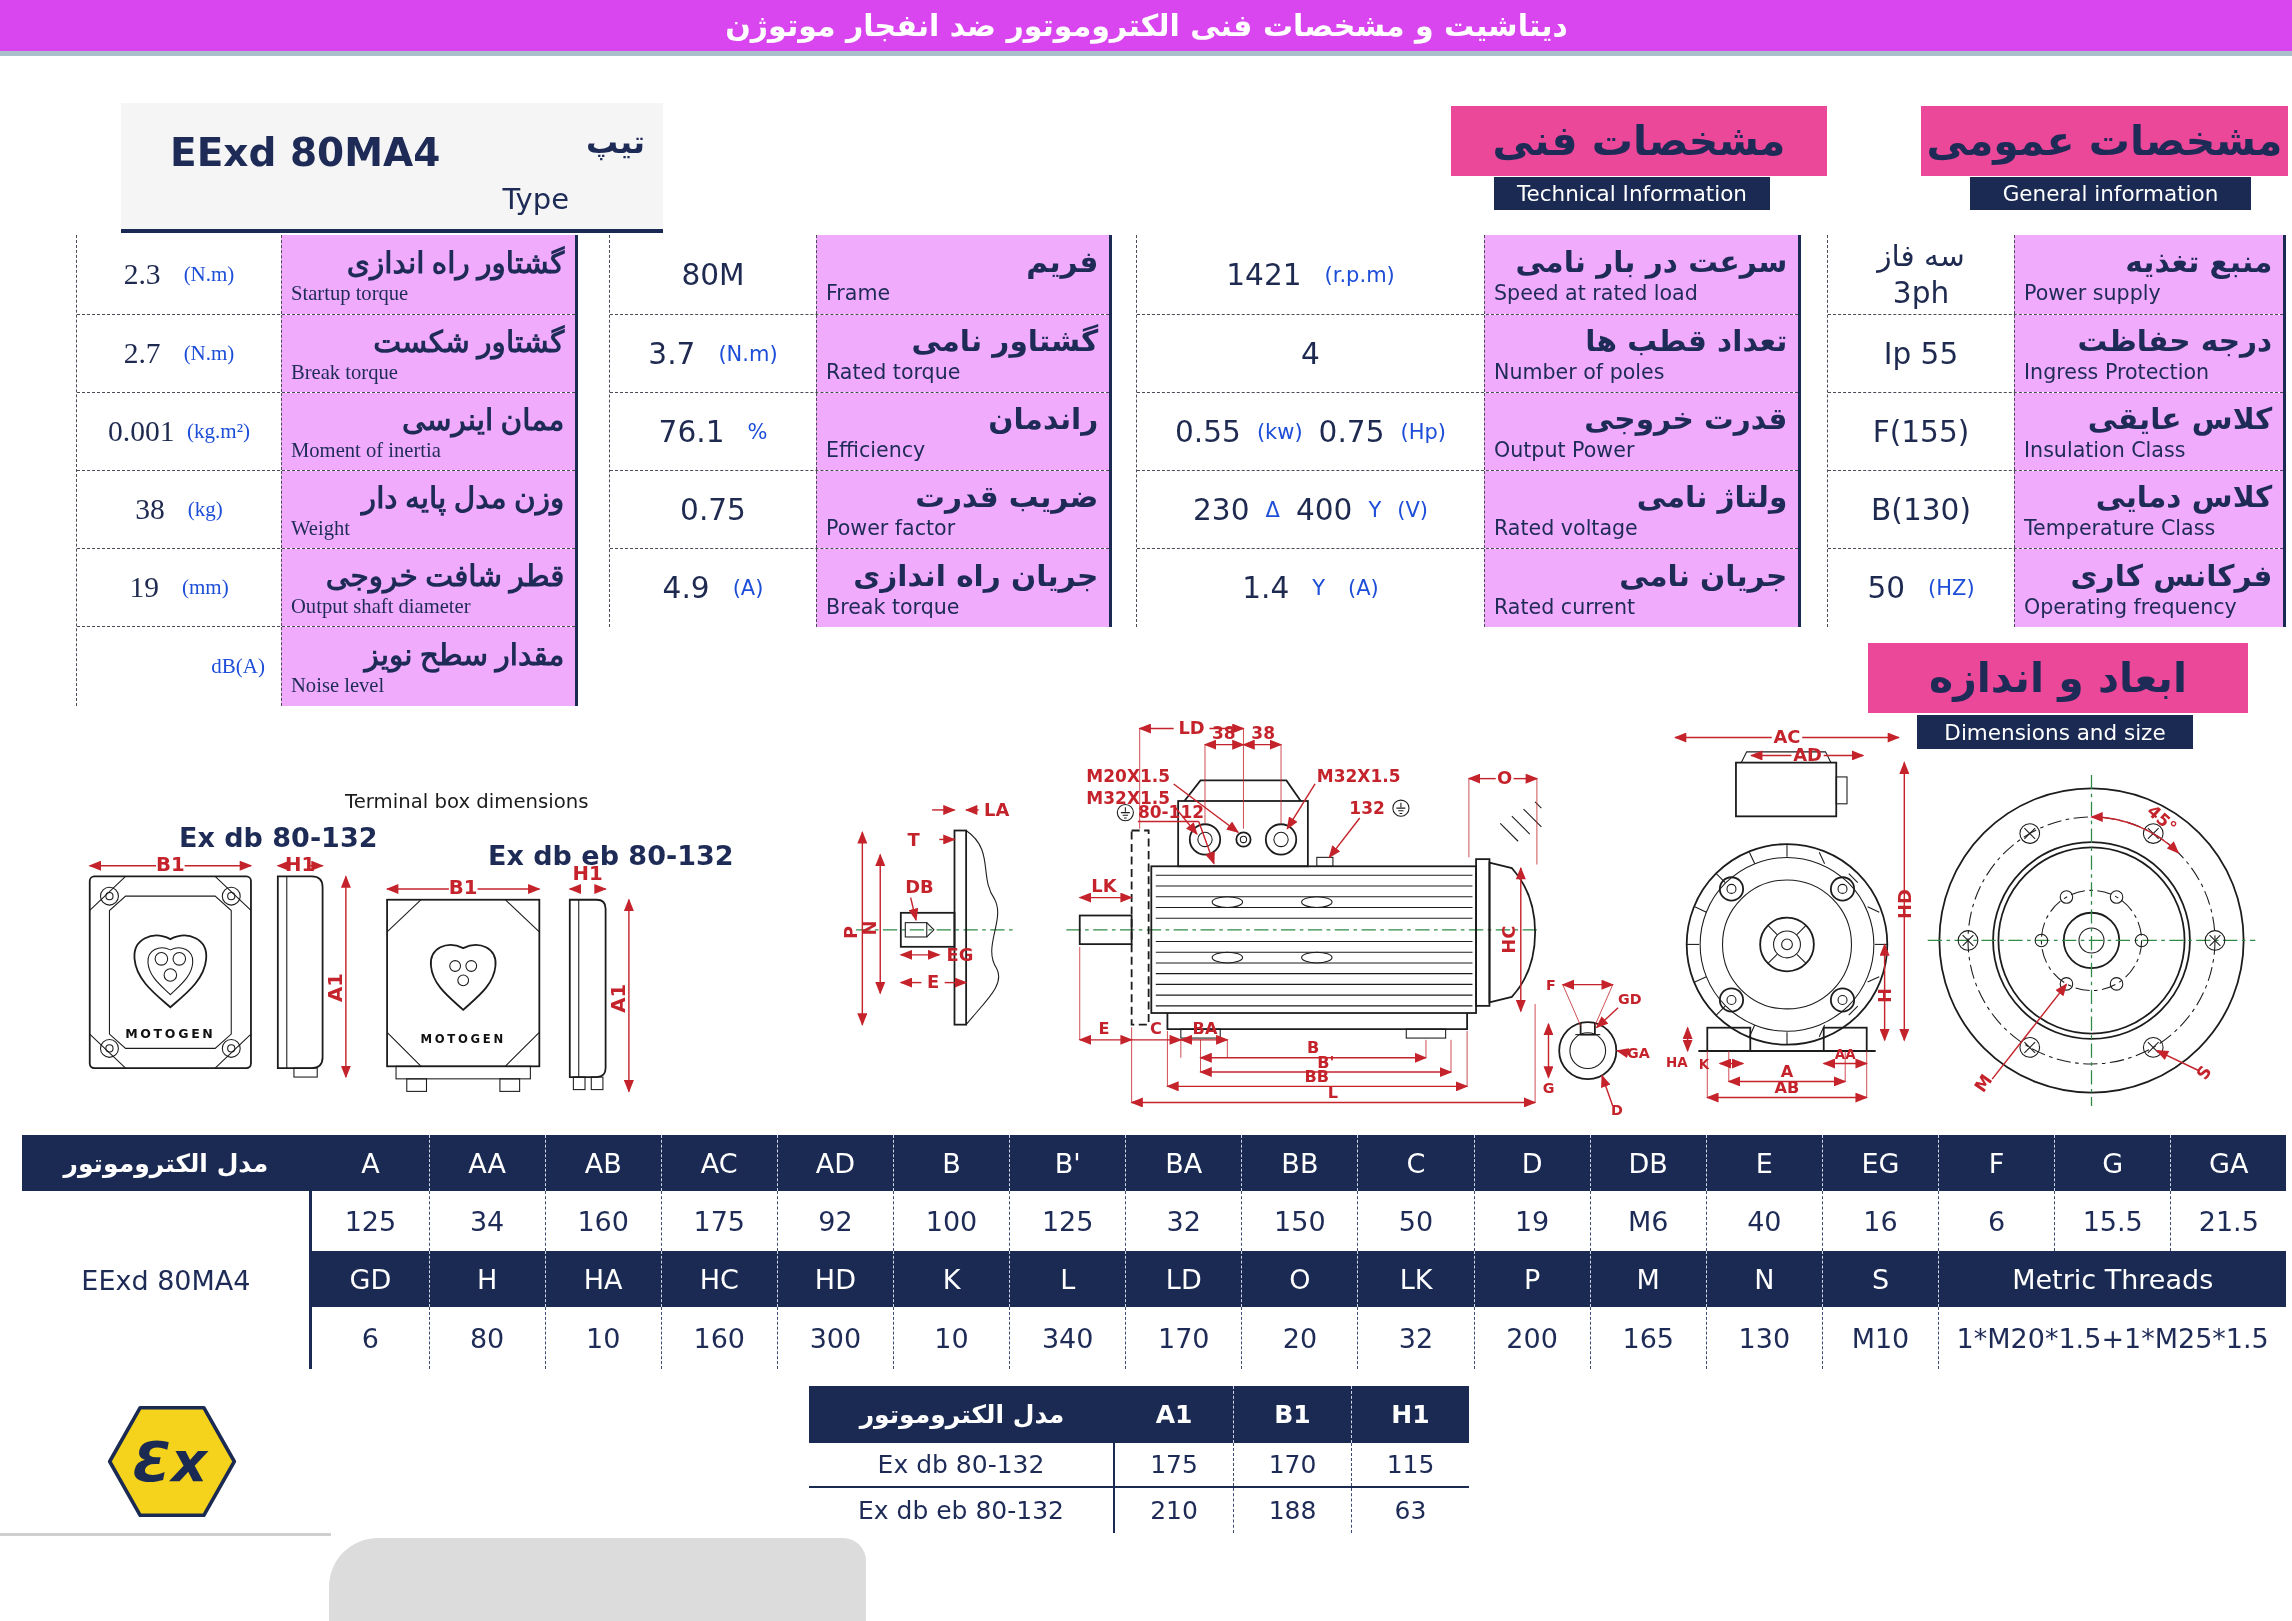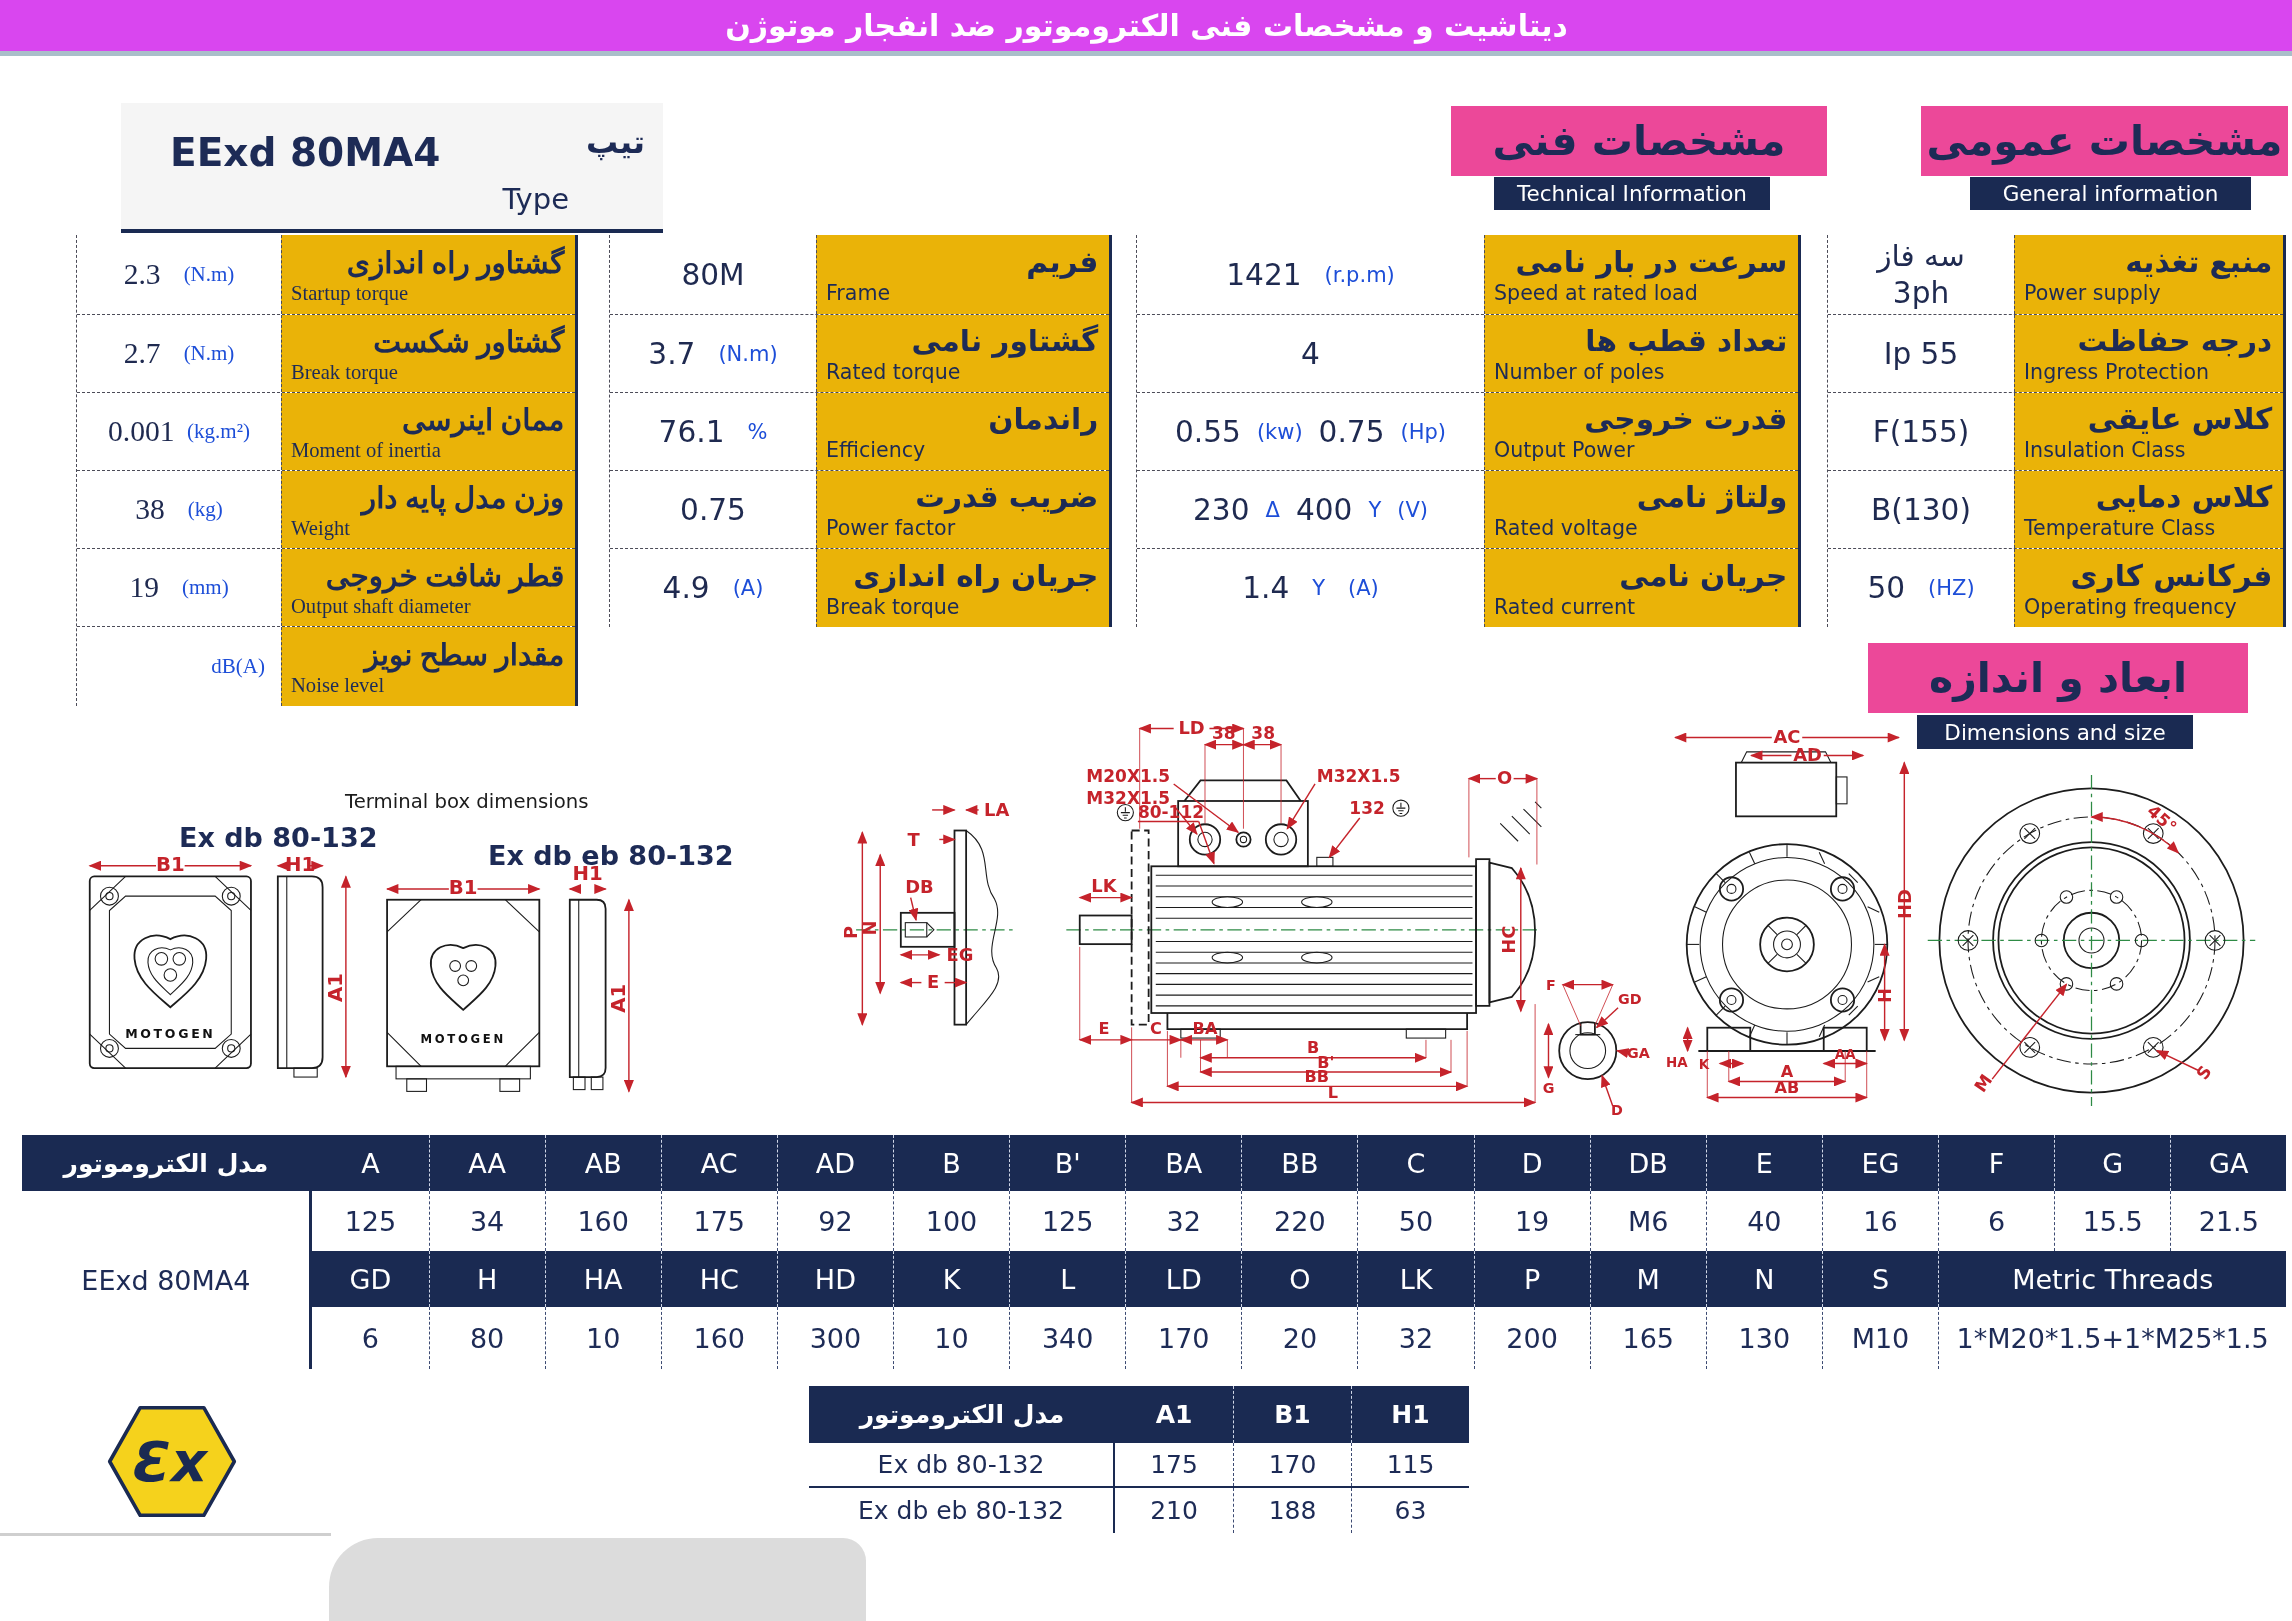--- a/index.html
+++ b/index.html
@@ -26,21 +26,21 @@
   .typebox .en  { position:absolute; right:94px; top:79px; font-size:29px; color:#1d2b56; }
 
   
   .spec { position:absolute; border-left:1.8px dashed #4c4c58; border-right:3.6px solid #1a2a52; }
   .srow { display:flex; flex-direction:row; }
   .srow + .srow { border-top:1.8px dashed #4c4c58; }
   .sval { display:flex; align-items:center; justify-content:center; gap:23px; }
   .sval .v { font-size:29.6px; color:#1f2a50; }
   .sval .u { font-size:21px; color:#1d4ed8; }
   .sval.col { flex-direction:column; gap:3.6px; }
-  .slab { border-left:1.8px dashed #4c4c58; background:#eab308; padding:5.4px 10.7px 3.6px 9px;
+  .slab { border-left:1.8px dashed #4c4c58; background:#f0abfc; padding:5.4px 10.7px 3.6px 9px;
     display:flex; flex-direction:column; justify-content:center; }
   .slab .fa { font-size:29.6px; font-weight:bold; color:#1d2b56; text-align:right; direction:rtl; line-height:1.15; }
   .slab .en { font-size:20.6px; color:#1d2b56; text-align:left; margin-top:1.8px; }
 
   
   .dwg-title { position:absolute; font-size:19.7px; color:#1c1c1c; }
   .dwg-label { position:absolute; font-size:27px; font-weight:bold; color:#1d2b56; }
   svg text { font-family:"DejaVu Sans", sans-serif; }
   .red  { fill:#c5232b; font-weight:bold; }
   .blk  { stroke:#1c1c1c; fill:none; stroke-width:2; }
@@ -707,21 +707,21 @@
         </div>
       <div class="dimrow vals v1 r1">
           <div class="vc">125</div>
           <div class="vc">34</div>
           <div class="vc">160</div>
           <div class="vc">175</div>
           <div class="vc">92</div>
           <div class="vc">100</div>
           <div class="vc">125</div>
           <div class="vc">32</div>
-          <div class="vc">220</div>
+          <div class="vc">150</div>
           <div class="vc">50</div>
           <div class="vc">19</div>
           <div class="vc">M6</div>
           <div class="vc">40</div>
           <div class="vc">16</div>
           <div class="vc">6</div>
           <div class="vc">15.5</div>
           <div class="vc">21.5</div>
         </div>
       <div class="dimrow head h2 r2">

